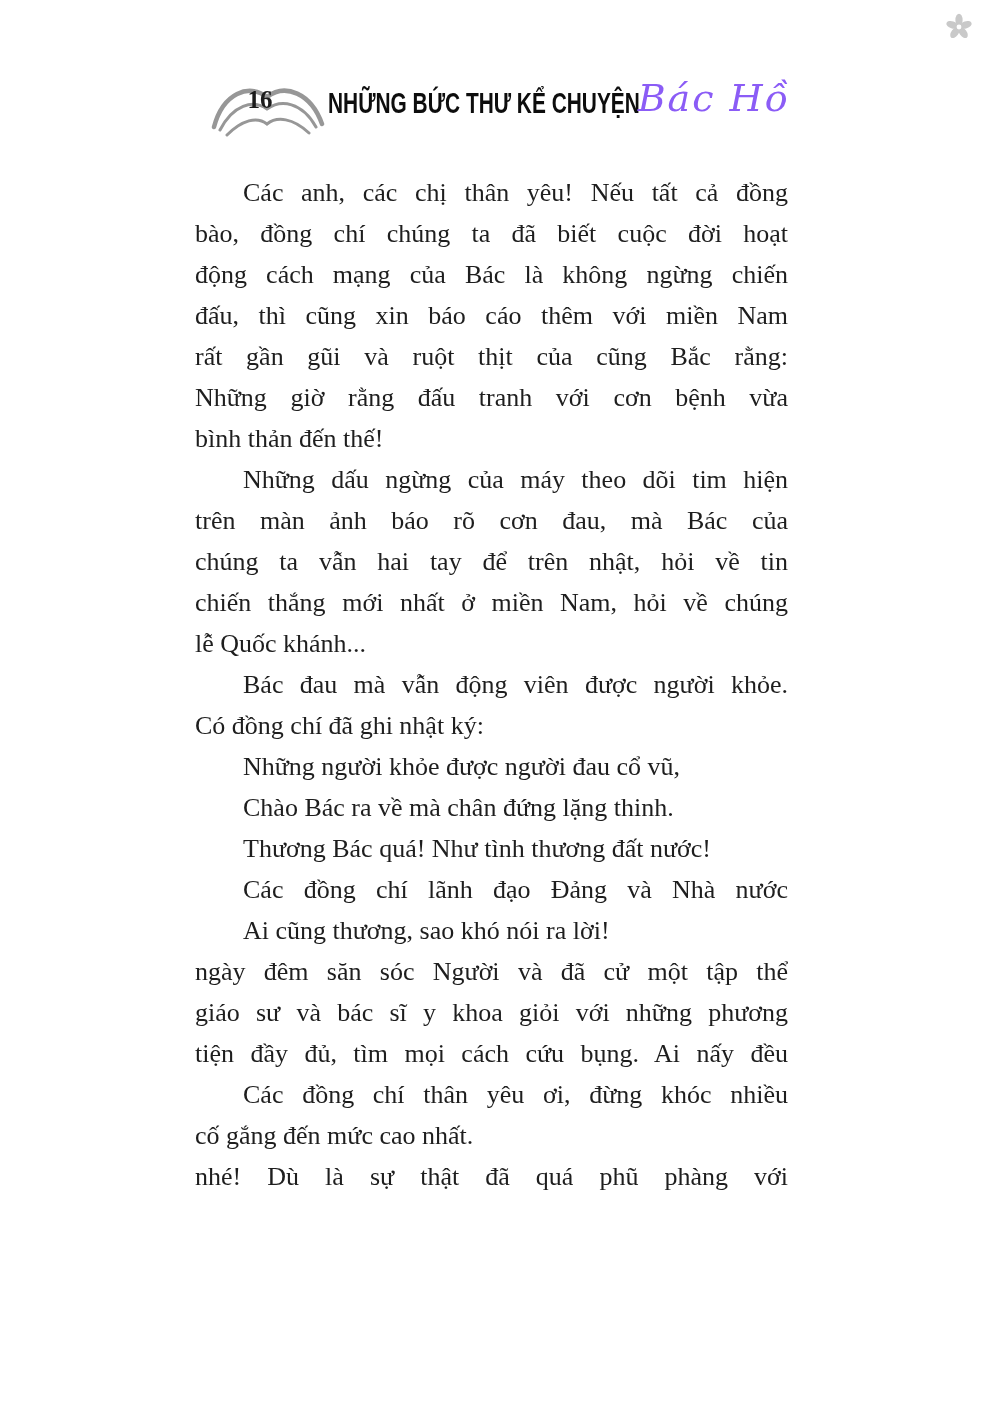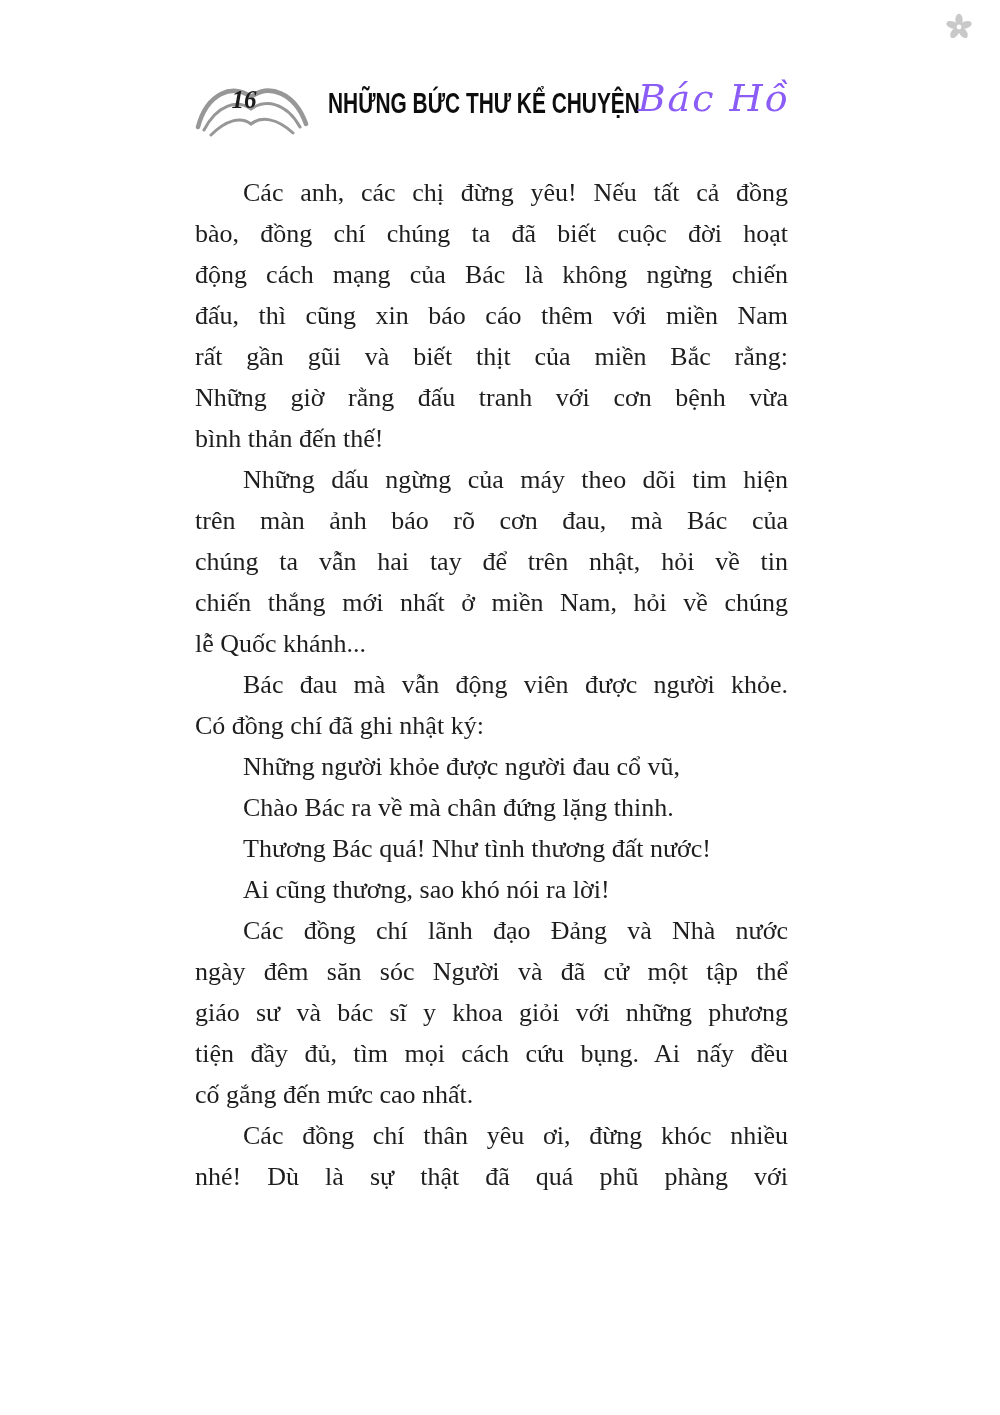--- a/index.html
+++ b/index.html
@@ -27,25 +27,24 @@
   
   .page-header {
     position: absolute;
     left: 193px;
     top: 78px;
     width: 597px;
     height: 60px;
   }
   .book-icon {
     position: absolute;
-    left: 0;
+    left: 16px;
     top: 2px;
     width: 118px;
     height: 58px;
-    font-style: italic;
   }
   .book-icon svg {
     position: absolute;
     left: 0;
     top: 0;
     width: 118px;
     height: 58px;
   }
   .page-number {
     position: absolute;
@@ -143,38 +142,38 @@
         <path stroke-width="3" d="M18 55 C33 40, 48 36, 58 44 C68 36, 84 38, 100 53"></path>
       </g>
     </svg>
     <div class="page-number">16</div>
   </div>
   <div class="book-title">NHỮNG BỨC THƯ KỂ CHUYỆN</div>
   <div class="book-title-script">Bác Hồ</div>
 </div>
 
 <div class="page-body">
-    <div class="line indent justify">Các anh, các chị đừng yêu! Nếu tất cả đồng</div>
+    <div class="line indent justify">Các anh, các chị thân yêu! Nếu tất cả đồng</div>
     <div class="line justify">bào, đồng chí chúng ta đã biết cuộc đời hoạt</div>
     <div class="line justify">động cách mạng của Bác là không ngừng chiến</div>
     <div class="line justify">đấu, thì cũng xin báo cáo thêm với miền Nam</div>
-    <div class="line justify">rất gần gũi và biết thịt của miền Bắc rằng:</div>
+    <div class="line justify">rất gần gũi và ruột thịt của cũng Bắc rằng:</div>
     <div class="line justify">Những giờ rằng đấu tranh với cơn bệnh vừa</div>
     <div class="line">bình thản đến thế!</div>
     <div class="line indent justify">Những dấu ngừng của máy theo dõi tim hiện</div>
     <div class="line justify">trên màn ảnh báo rõ cơn đau, mà Bác của</div>
     <div class="line justify">chúng ta vẫn hai tay để trên nhật, hỏi về tin</div>
     <div class="line justify">chiến thắng mới nhất ở miền Nam, hỏi về chúng</div>
     <div class="line">lễ Quốc khánh...</div>
     <div class="line indent justify">Bác đau mà vẫn động viên được người khỏe.</div>
     <div class="line">Có đồng chí đã ghi nhật ký:</div>
     <div class="line indent">Những người khỏe được người đau cổ vũ,</div>
     <div class="line indent">Chào Bác ra về mà chân đứng lặng thinh.</div>
     <div class="line indent">Thương Bác quá! Như tình thương đất nước!</div>
+    <div class="line indent justify">Các đồng chí lãnh đạo Đảng và Nhà nước</div>
     <div class="line indent">Ai cũng thương, sao khó nói ra lời!</div>
-    <div class="line indent justify">Các đồng chí lãnh đạo Đảng và Nhà nước</div>
     <div class="line justify">ngày đêm săn sóc Người và đã cử một tập thể</div>
     <div class="line justify">giáo sư và bác sĩ y khoa giỏi với những phương</div>
     <div class="line justify">tiện đầy đủ, tìm mọi cách cứu bụng. Ai nấy đều</div>
+    <div class="line indent justify">Các đồng chí thân yêu ơi, đừng khóc nhiều</div>
     <div class="line">cố gắng đến mức cao nhất.</div>
-    <div class="line indent justify">Các đồng chí thân yêu ơi, đừng khóc nhiều</div>
     <div class="line justify">nhé! Dù là sự thật đã quá phũ phàng với</div>
   </div>
 
 </body></html>

